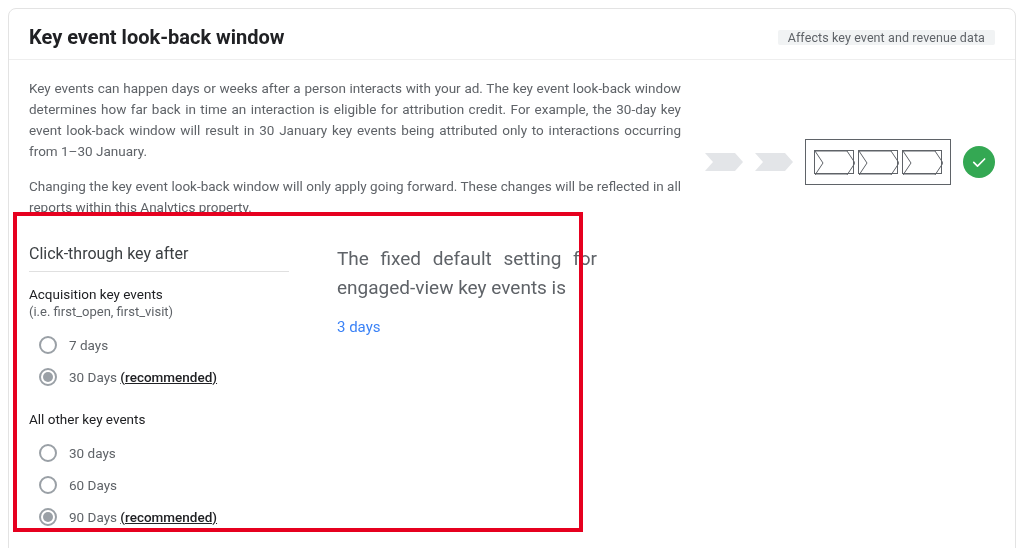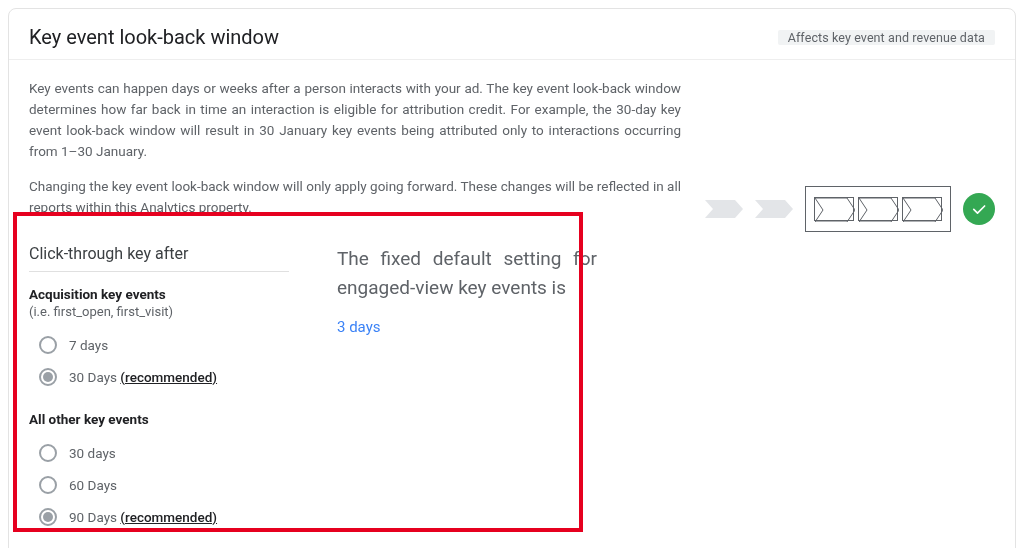--- a/index.html
+++ b/index.html
@@ -18,38 +18,38 @@
     .card-header {
       display: flex;
       justify-content: space-between;
       align-items: center;
       padding: 16px 20px 10px 20px;
       border-bottom: 1px solid #eee;
     }
     .card-title {
       font-size: 20px;
       color: #202124;
-      font-weight: 400;
+      font-weight: 700;
     }
     .badge {
       background: #f1f3f4;
       color: #5f6368;
       font-size: 12.5px;
       padding: 0 10px;
       border-radius: 2px;
       letter-spacing: .1px;
     }
     .card-body {
       padding: 18px 20px 24px 20px;
       position: relative;
     }
     .top-area {
       display: flex;
       gap: 24px;
-      align-items: flex-end;
+      align-items: center;
     }
     .desc-col {
       flex: 1;
     }
     .desc-col p {
       margin: 0 0 14px 0;
       color: #5f6368;
       font-size: 13.5px;
       line-height: 1.55;
       text-align: justify;
@@ -111,21 +111,21 @@
       font-size: 16px;
       color: #3c4043;
       font-weight: 400;
       padding-bottom: 8px;
       border-bottom: 1px solid #e0e0e0;
       margin-bottom: 14px;
     }
     .group-head {
       font-size: 13.5px;
       color: #202124;
-      font-weight: 700;
+      font-weight: 400;
       margin: 0 0 2px 0;
     }
     .group-sub {
       font-size: 13px;
       color: #5f6368;
       margin: 0 0 10px 0;
     }
     .opts { margin-bottom: 18px; }
     .opt {
       display: flex;

